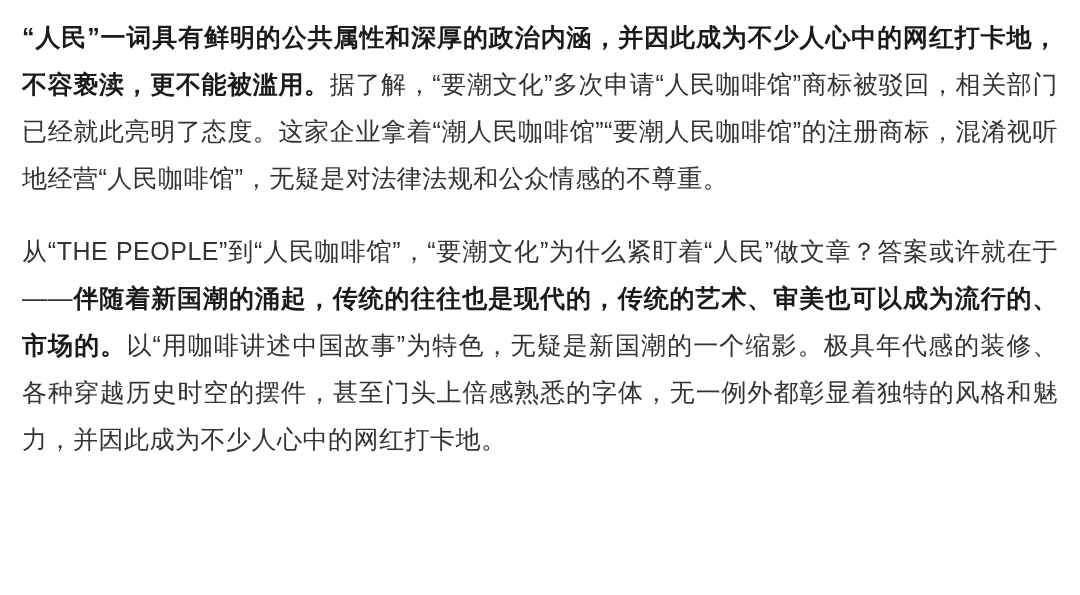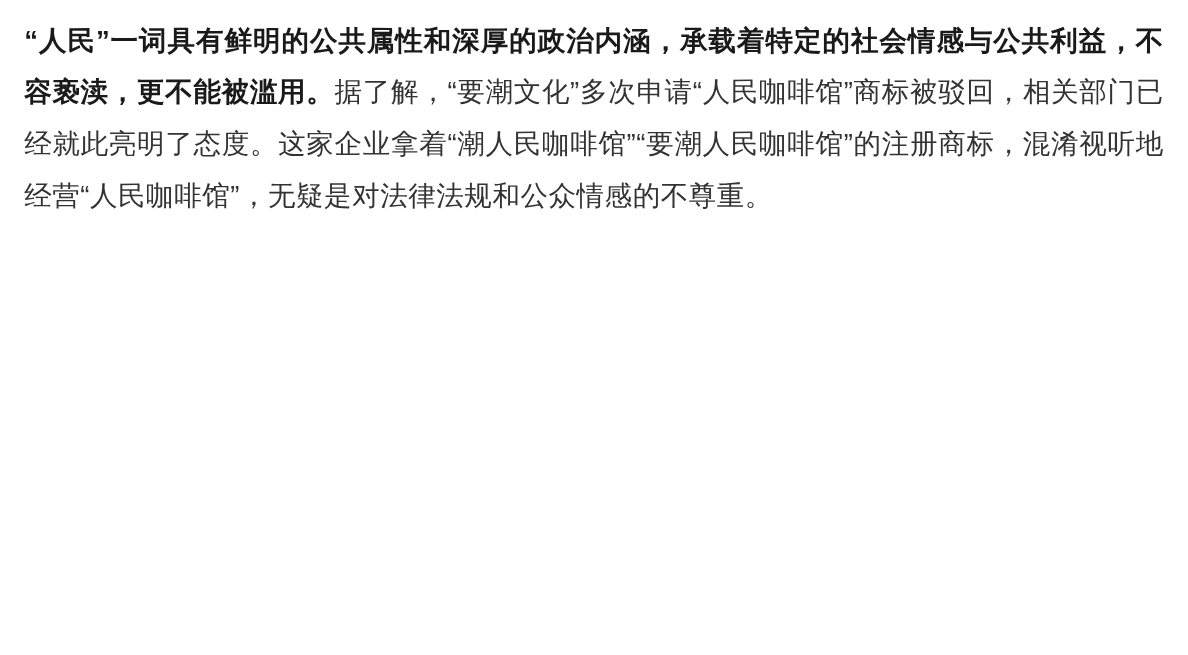--- a/index.html
+++ b/index.html
@@ -36,15 +36,18 @@
   }
   .n {
     font-weight: normal;
   }
 </style>
 </head>
 <body>
 
 <div class="article">
   <p class="para">
-    <span class="b">“人民”一词具有鲜明的公共属性和深厚的政治内涵，承载着特定的社会情感与公共利益，不容亵渎，更不能被滥用。</span><span class="n">据了解，“要潮文化”多次申请“人民咖啡馆”商标被驳回，相关部门已经就此亮明了态度。这家企业拿着“潮人民咖啡馆”“要潮人民咖啡馆”的注册商标，混淆视听地经营“人民咖啡馆”，无疑是对法律法规和公众情感的不尊重。</span>
+    <span class="b">“人民”一词具有鲜明的公共属性和深厚的政治内涵，并因此成为不少人心中的网红打卡地，不容亵渎，更不能被滥用。</span><span class="n">据了解，“要潮文化”多次申请“人民咖啡馆”商标被驳回，相关部门已经就此亮明了态度。这家企业拿着“潮人民咖啡馆”“要潮人民咖啡馆”的注册商标，混淆视听地经营“人民咖啡馆”，无疑是对法律法规和公众情感的不尊重。</span>
+  </p>
+  <p class="para">
+    <span class="n">从“THE PEOPLE”到“人民咖啡馆”，“要潮文化”为什么紧盯着“人民”做文章？答案或许就在于——</span><span class="b">伴随着新国潮的涌起，传统的往往也是现代的，传统的艺术、审美也可以成为流行的、市场的。</span><span class="n">以“用咖啡讲述中国故事”为特色，无疑是新国潮的一个缩影。极具年代感的装修、各种穿越历史时空的摆件，甚至门头上倍感熟悉的字体，无一例外都彰显着独特的风格和魅力，并因此成为不少人心中的网红打卡地。</span>
   </p>
 </div>
 
 </body></html>

